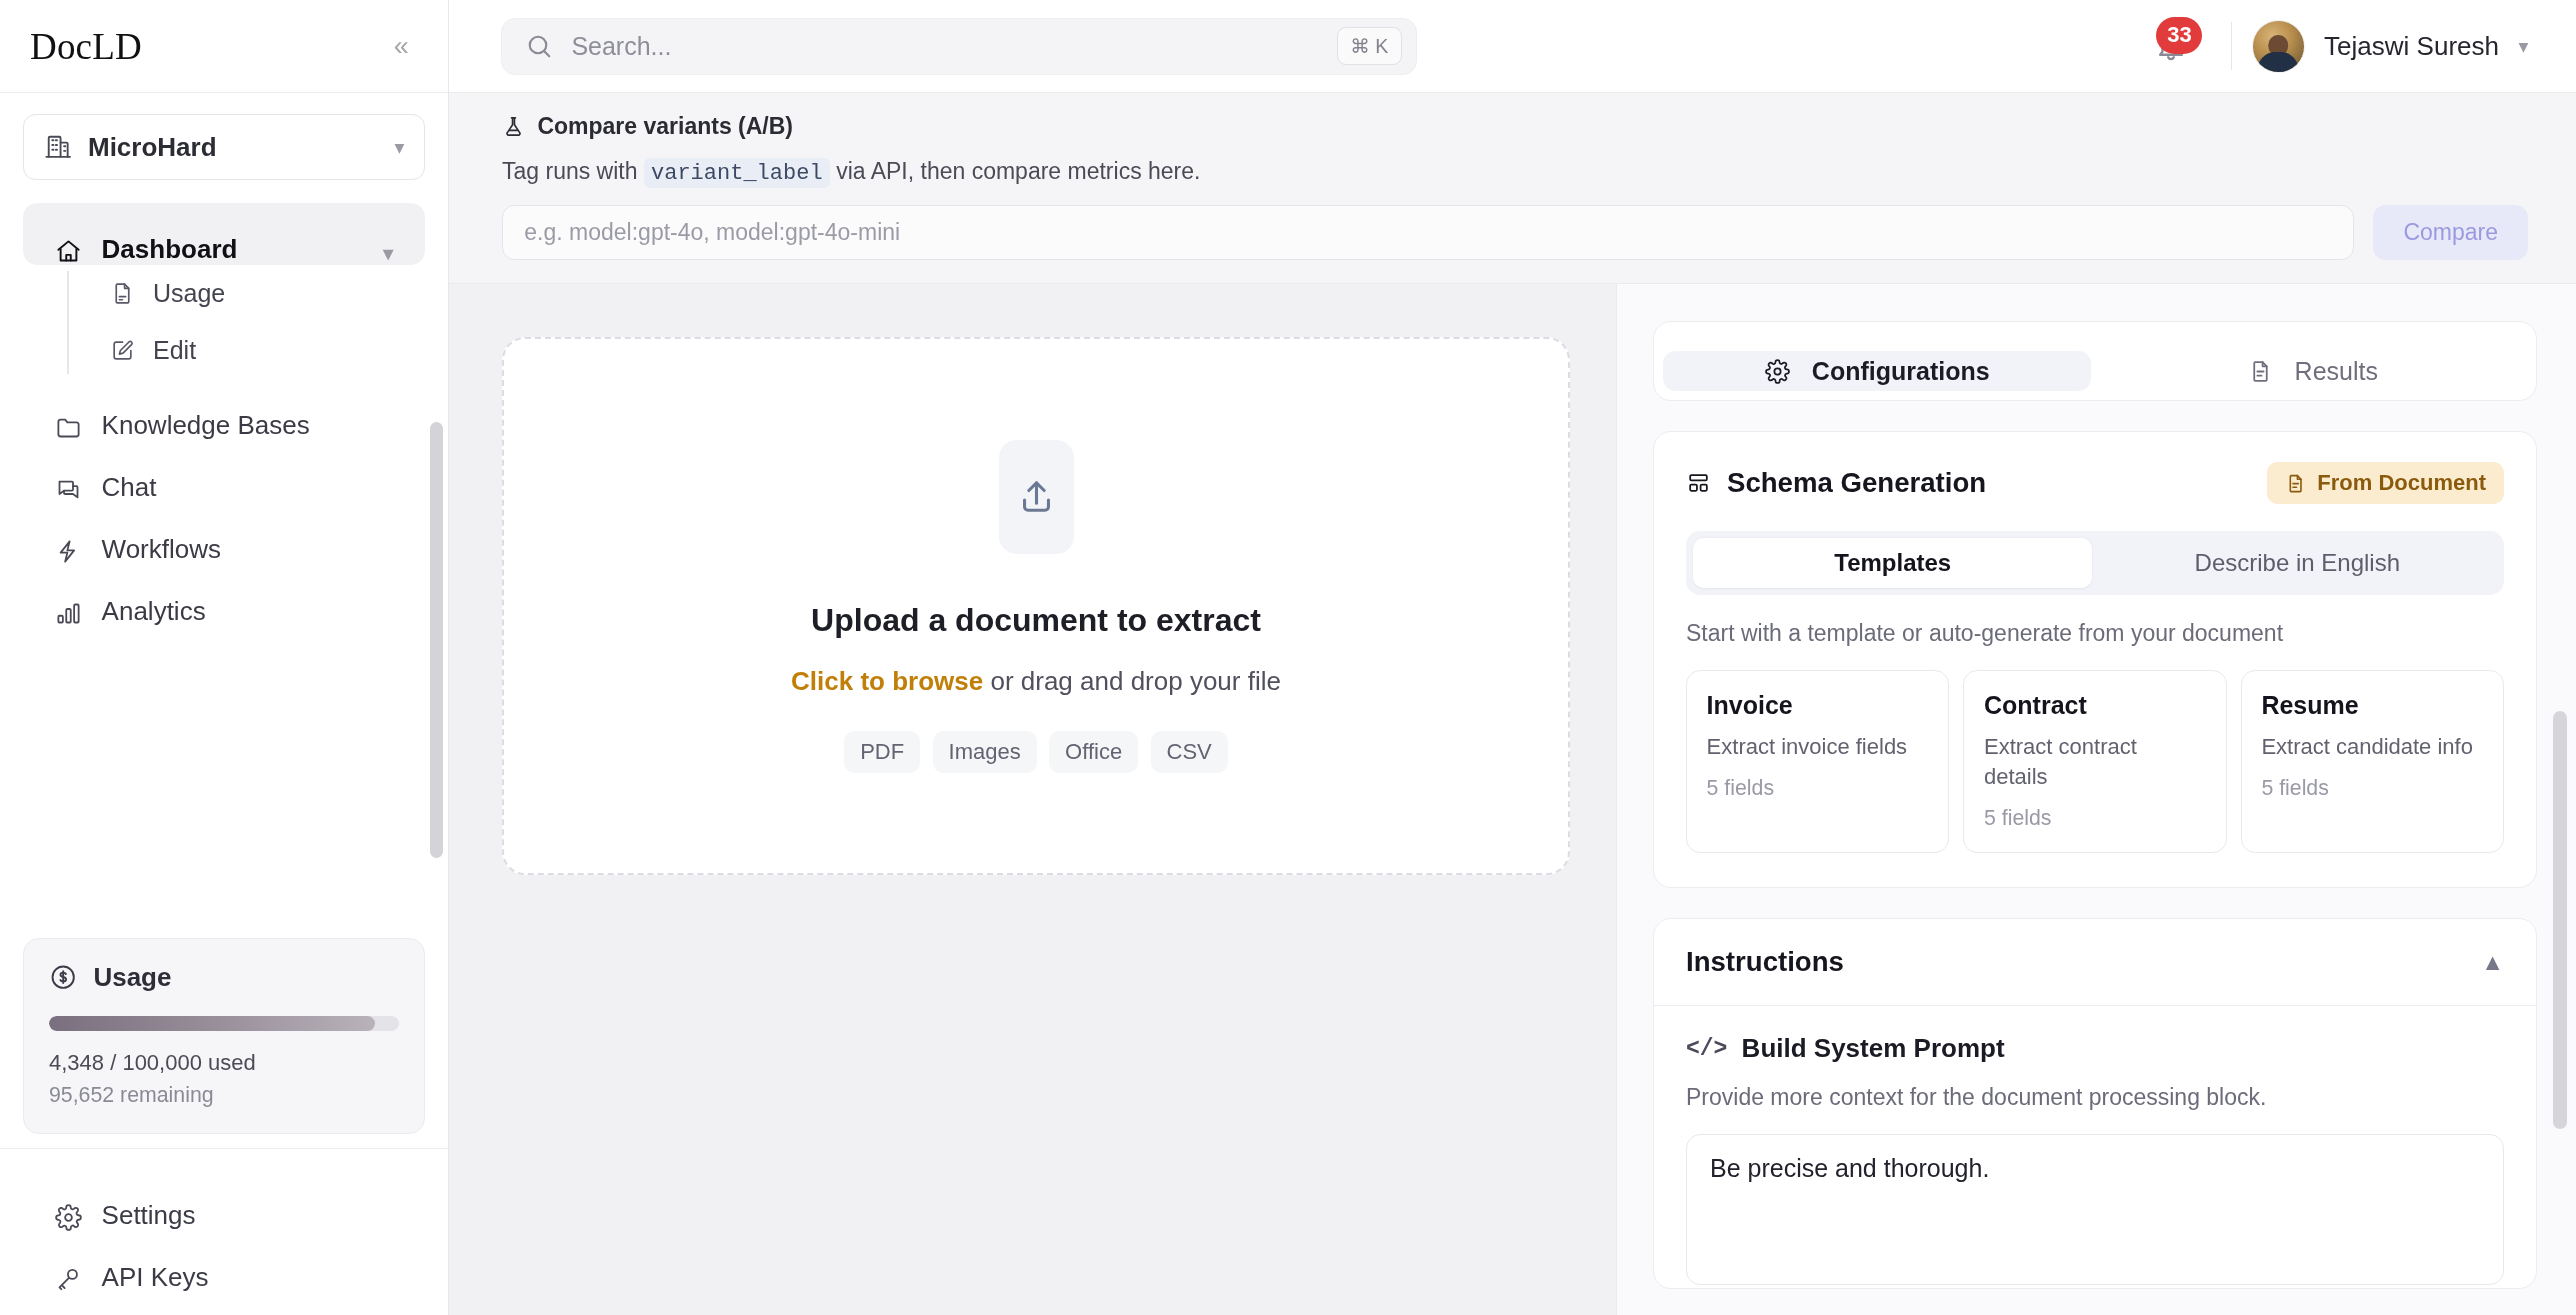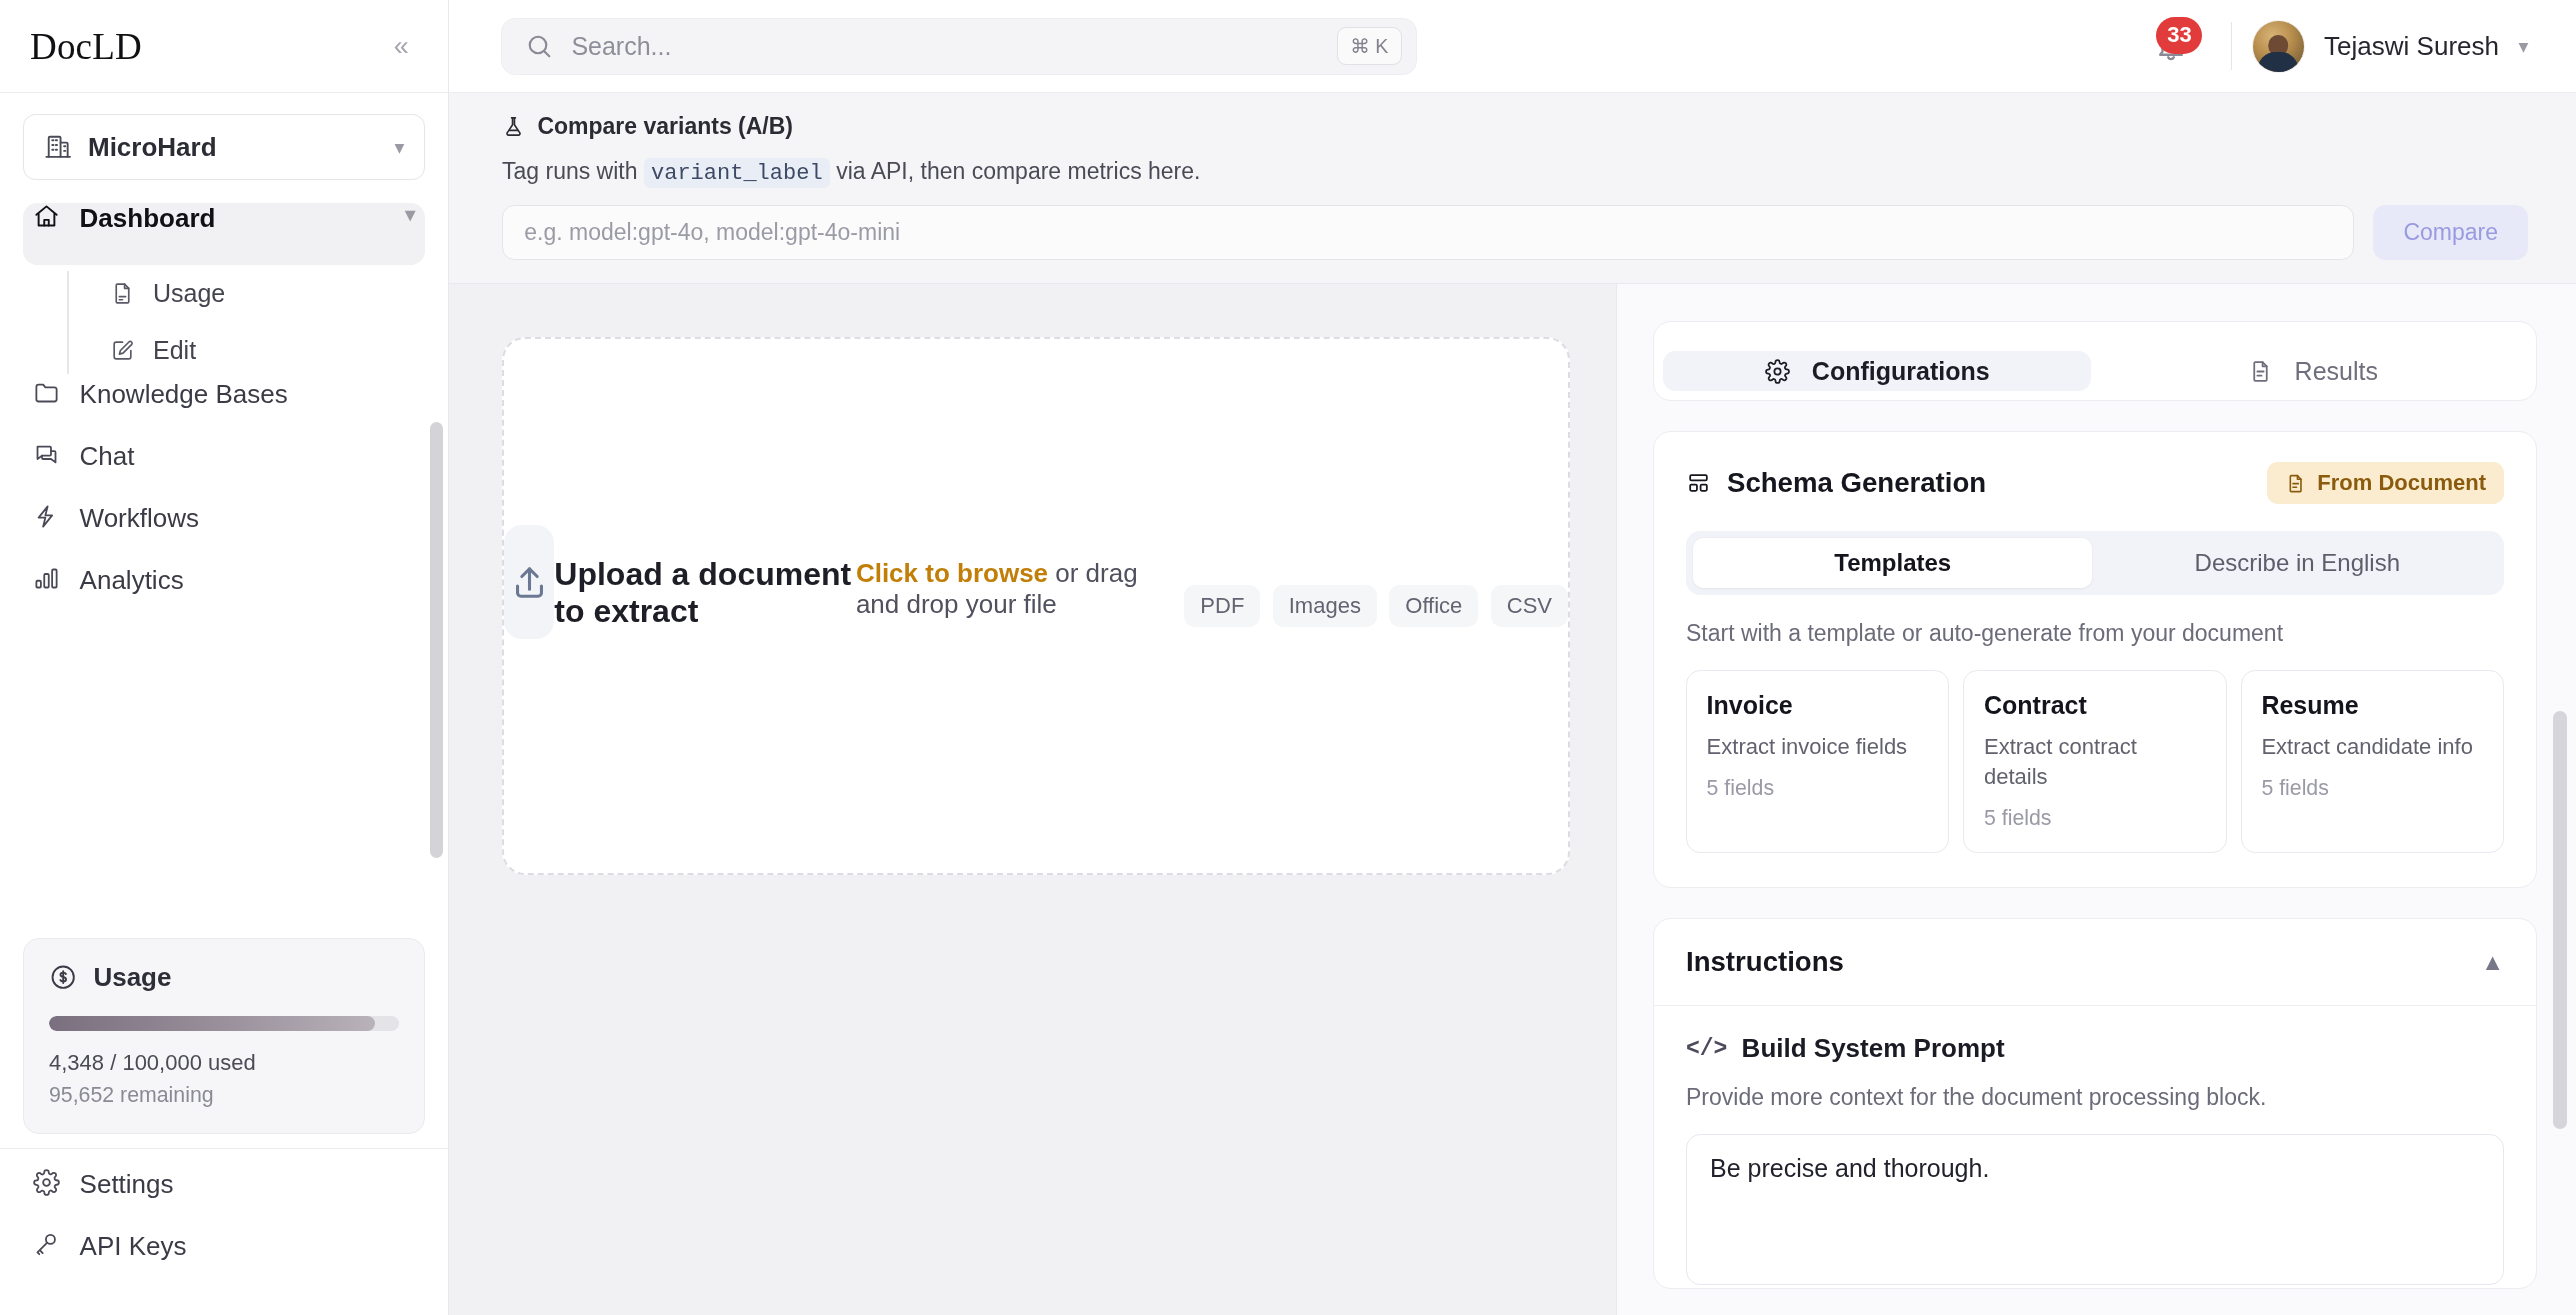--- a/index.html
+++ b/index.html
@@ -41,22 +41,22 @@
     padding: 0 19.6px 0 19.6px; cursor: pointer;
   }
   .org-name { font-size: 26px; color: #2c2c35; font-weight: 600; flex: 1; }
   .chev { color: #9a9aa4; font-size: 19.6px; }
 
   .nav-scroll {
     flex: 1; overflow: hidden; position: relative;
     padding: 9px 23px 0 23px;
   }
   .nav-item {
-    display: flex; align-items: flex-start; gap: 19.6px;
-    height: 62px; border-radius: 14.2px; padding: 0 10px;
+    display: flex; align-items: flex-end; gap: 19.6px;
+    height: 62px; border-radius: 14.2px; padding: 0 32px;
     cursor: pointer; color: #3b3b46; font-size: 26px;
   }
   .nav-item.active { background: #f1f1f4; color: #111115; font-weight: 600; }
   .nav-item .ico { width: 27px; height: 27px; display:flex; align-items:center; justify-content:center; flex: 0 0 27px; }
   .nav-item .ico svg { width: 27px; height: 27px; display:block; }
   .nav-item .lbl { flex: 1; }
 
   .subnav { position: relative; margin-left: 44px; padding-left: 25px; }
   .subnav:before {
     content:""; position:absolute; left:0; top:5.3px; bottom:5.3px;
@@ -174,21 +174,21 @@
     background:#e7e9f9; color:#9a9ae0; font-size:23px; cursor:pointer;
     font-family:"Liberation Sans", sans-serif;
   }
 
   .panes { flex:1; display:flex; overflow:hidden; }
 
   
   .left-pane { flex:1; padding: 53px 46px 0 53px; overflow:hidden; }
   .dropzone {
     background:#fff; border: 2.7px dashed #dcdce4; border-radius: 23px;
-    height: 538px; display:flex; flex-direction:row;
+    height: 538px; display:flex; flex-direction:column;
     align-items:center; justify-content:center; cursor:pointer;
   }
   .up-icon {
     width:75px; height:114px; border-radius:18px; background:#f2f4f8;
     display:flex; align-items:center; justify-content:center; margin-bottom: 48px;
   }
   .up-icon svg { width:41px; height:41px; display:block; }
   .dz-title { font-size:32px; font-weight:700; color:#1e1e27; margin-bottom: 27px; }
   .dz-sub { font-size:26px; color:#50505e; margin-bottom: 34px; }
   .dz-link { color:#c17f08; font-weight:600; }

